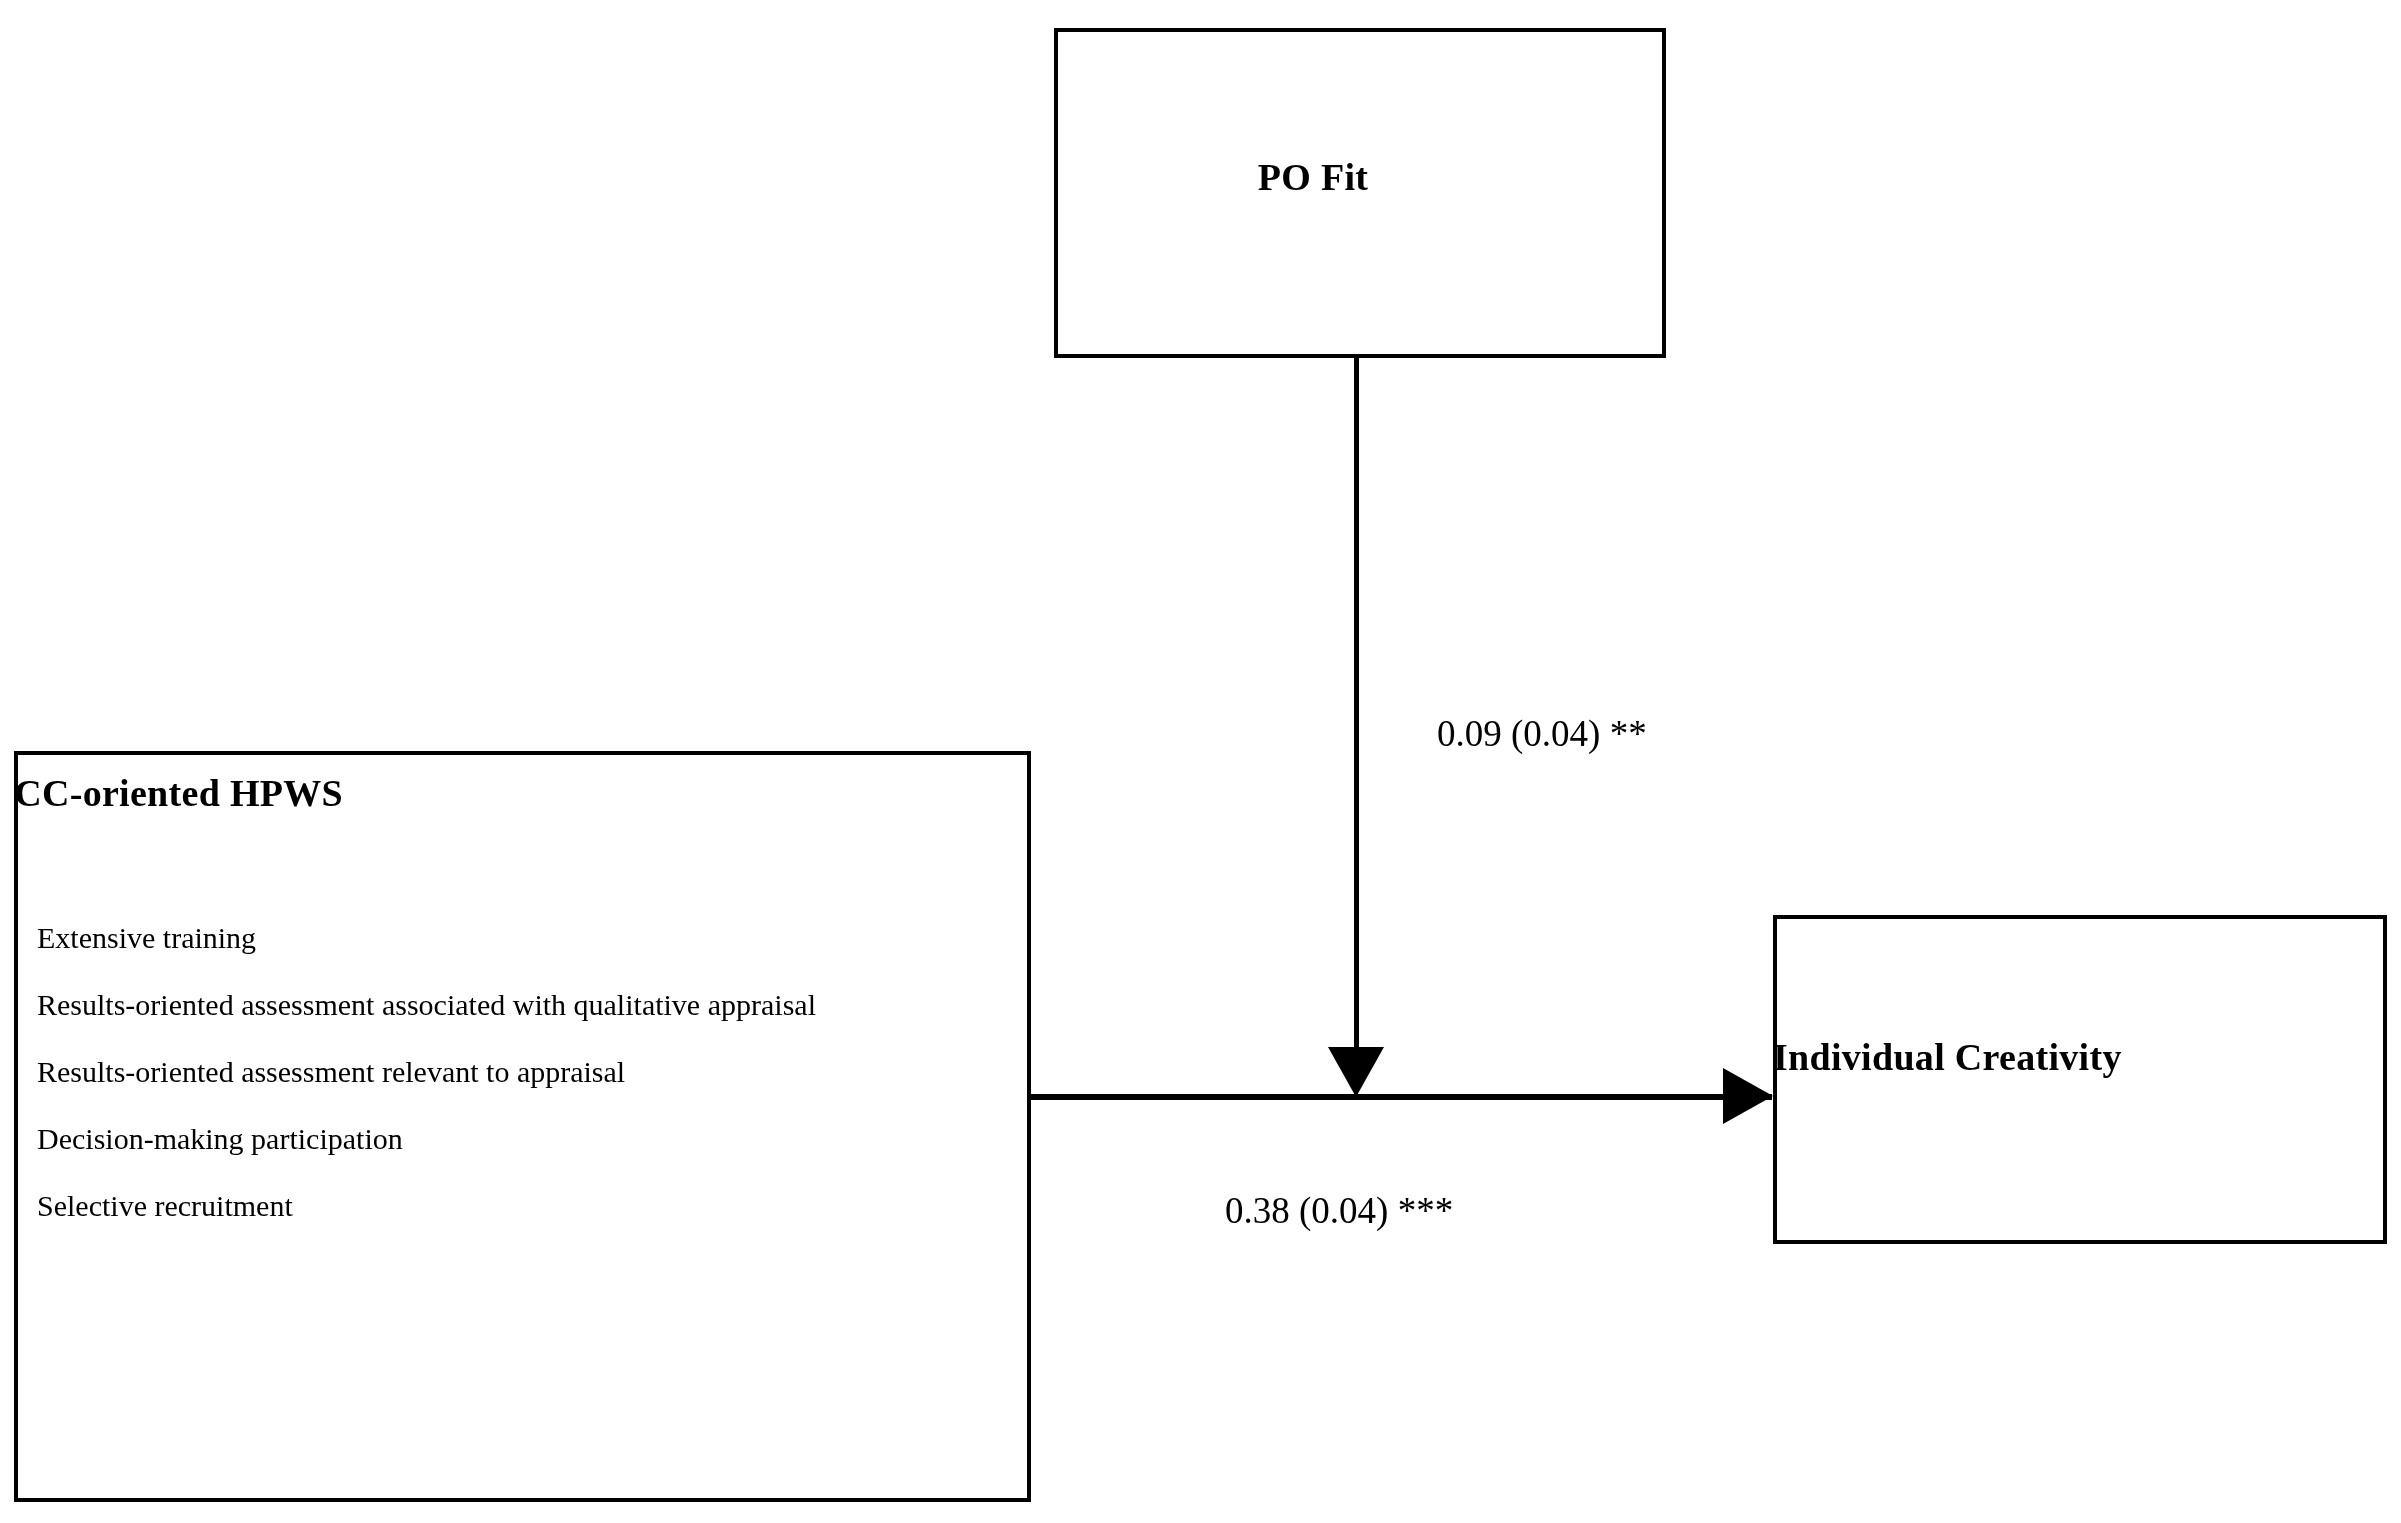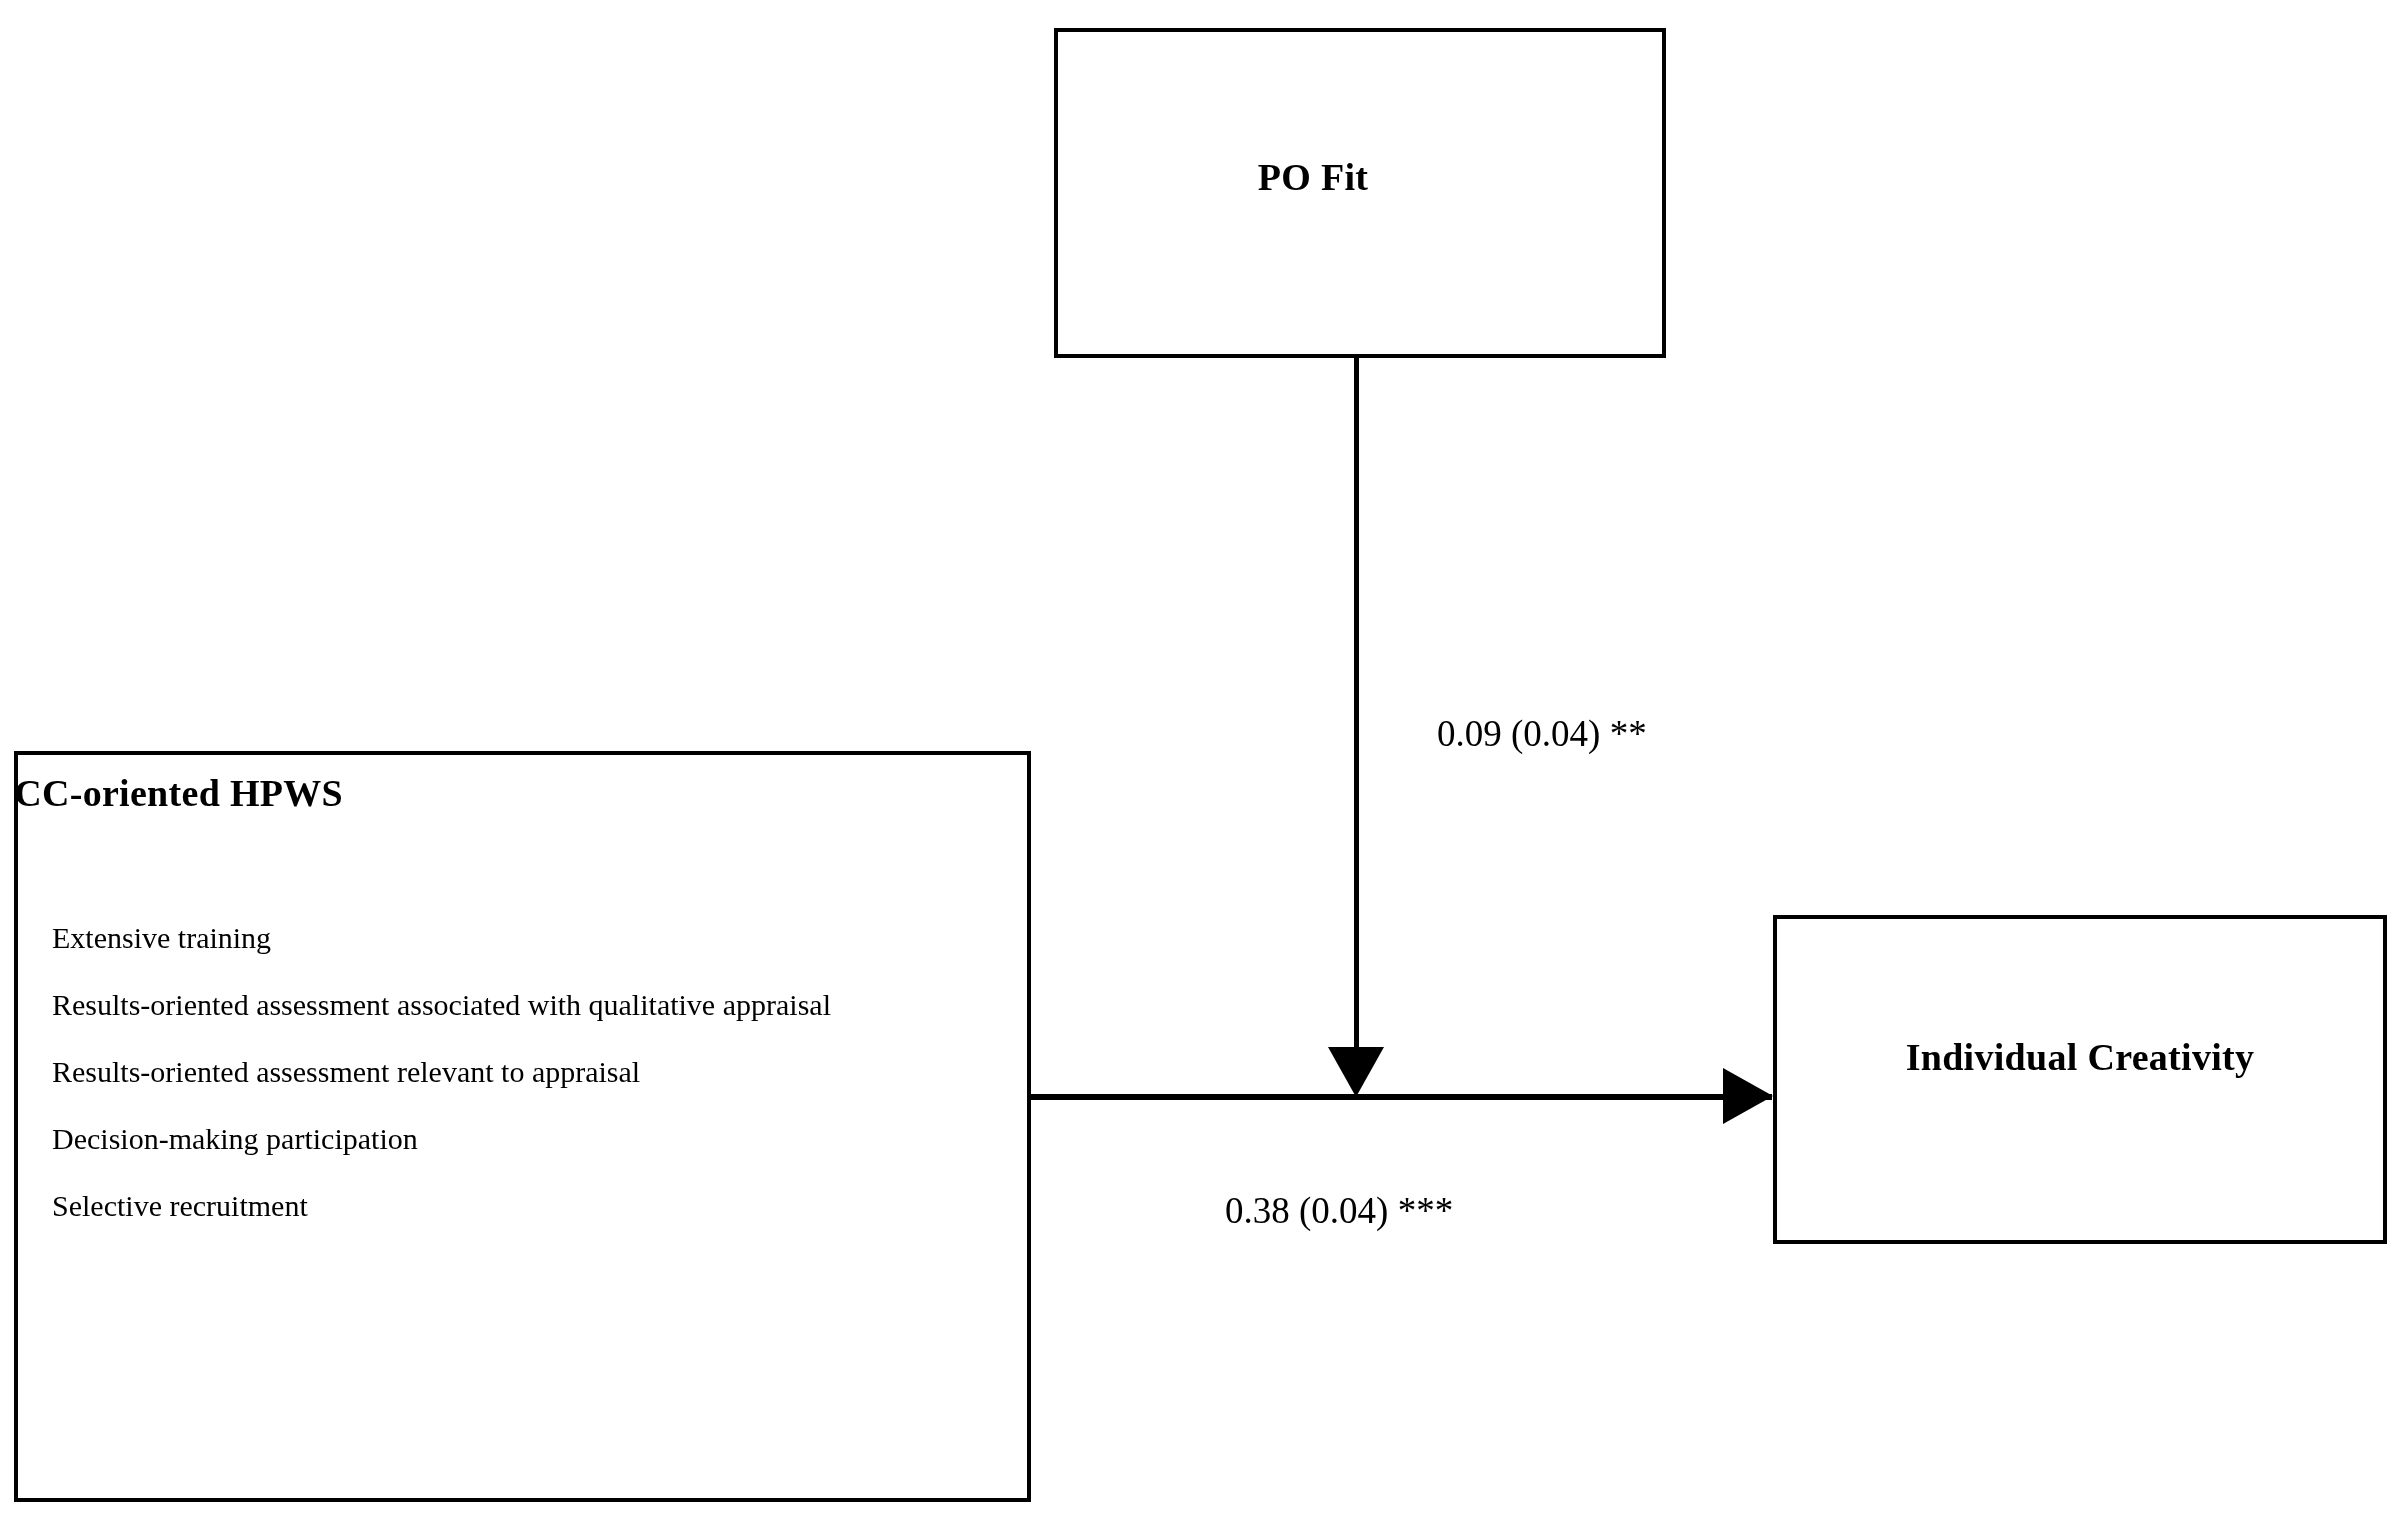--- a/index.html
+++ b/index.html
@@ -61,32 +61,31 @@
   #hpws-title {
     left: 14.2px;
     top: 773px;
     width: 1017px;
     text-align: left;
   }
   #creativity-title {
     left: 1773px;
     top: 1037px;
     width: 614px;
-    text-align: center;
+    text-align: left;
   }
 
   
   #hpws-list {
     position: absolute;
     left: 37px;
     top: 915px;
     width: 956px;
     font-size: 30px;
     line-height: 1.5;
-    margin-left: 15px;
   }
   .practice-item {
     margin: 0 0 22px 0;
     text-align: justify;
     text-justify: inter-word;
   }
   .practice-item.last {
     margin-bottom: 0;
   }
 

